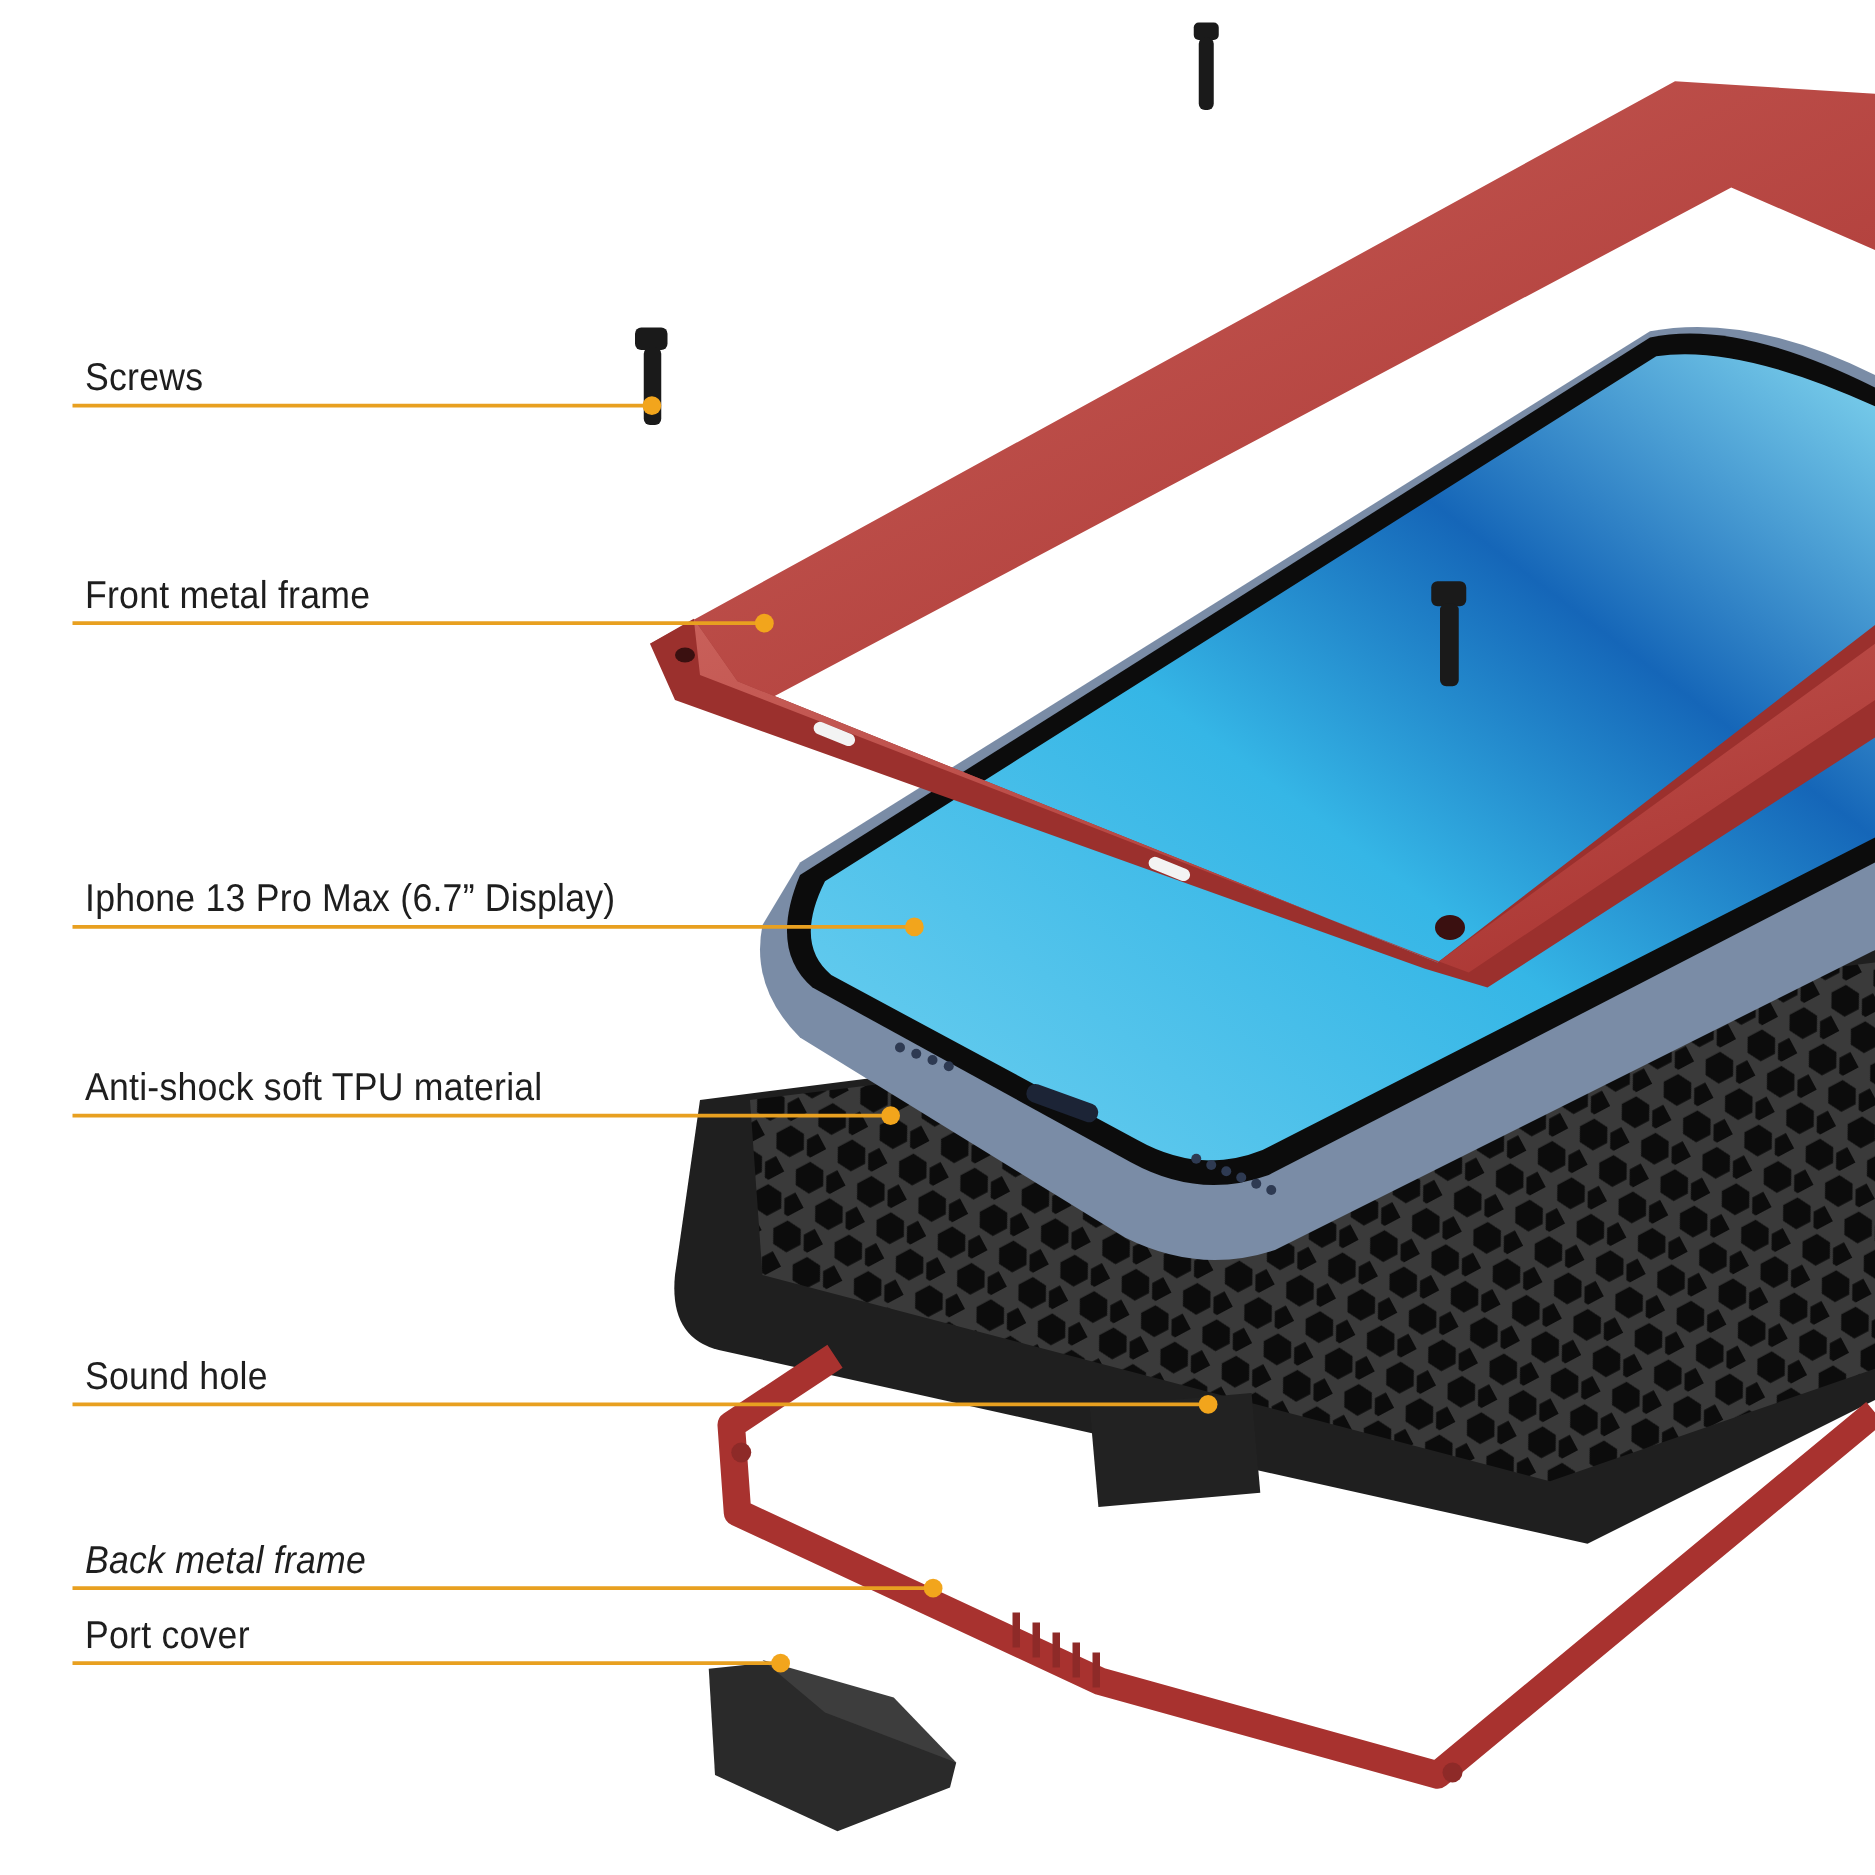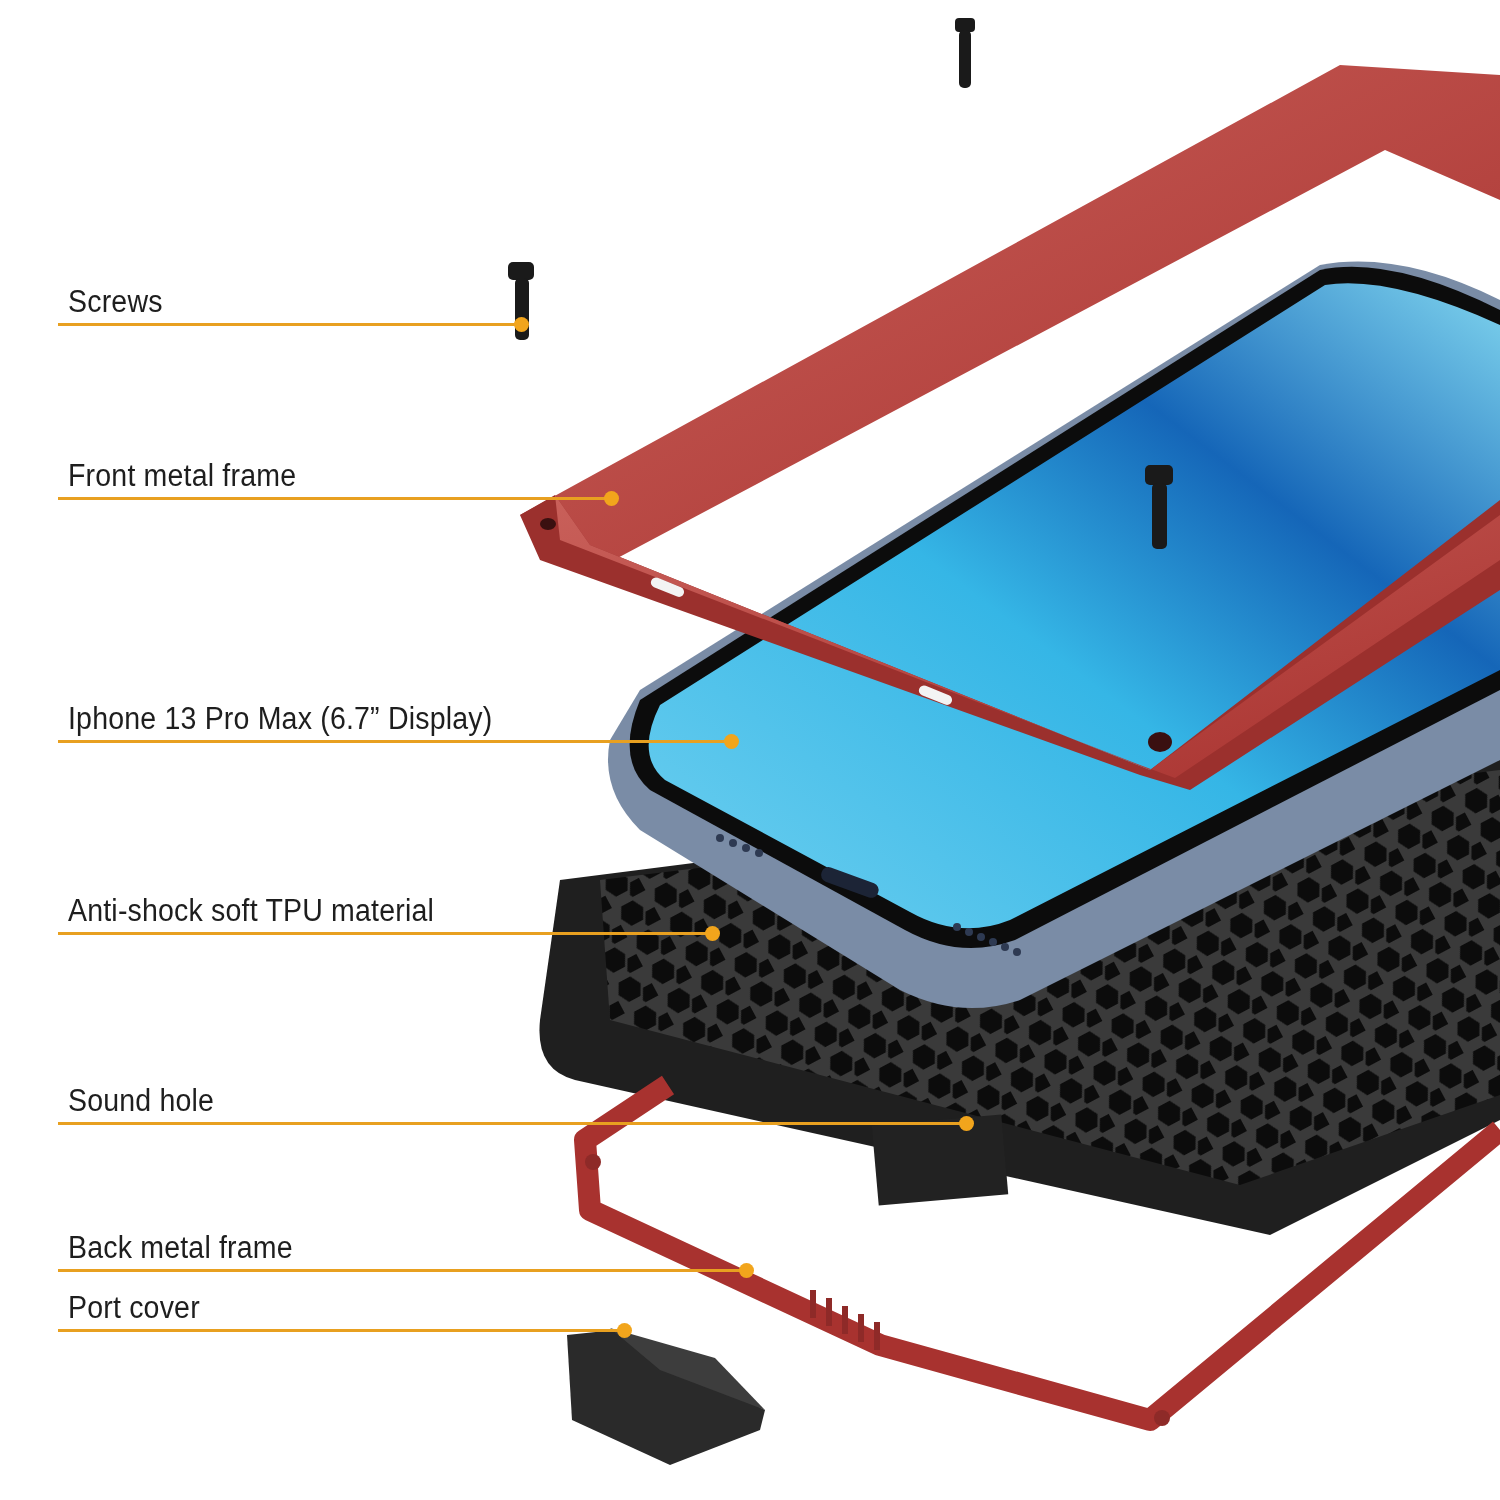--- a/index.html
+++ b/index.html
@@ -111,31 +111,31 @@
 <div class="callout" style="top:460px; width:562px;">
   <span class="label">Front metal frame</span>
   <div class="line" style="width:554px;"></div>
   <div class="dot" style="left:546px;"></div>
 </div>
 <div class="callout" style="top:676px; width:682px;margin-top:27px;">
   <span class="label">Iphone 13 Pro Max (6.7” Display)</span>
   <div class="line" style="width:674px;"></div>
   <div class="dot" style="left:666px;"></div>
 </div>
-<div class="callout" style="top:895px; width:663px;">
+<div class="callout" style="top:854px; width:663px;">
   <span class="label">Anti-shock soft TPU material</span>
   <div class="line" style="width:655px;"></div>
   <div class="dot" style="left:647px;"></div>
 </div>
 <div class="callout" style="top:1085px; width:917px;text-align:center;">
   <span class="label">Sound hole</span>
   <div class="line" style="width:909px;"></div>
   <div class="dot" style="left:901px;"></div>
 </div>
-<div class="callout" style="top:1232px; width:697px;">
+<div class="callout" style="top:1232px; width:697px;font-style:italic;">
   <span class="label">Back metal frame</span>
   <div class="line" style="width:689px;"></div>
   <div class="dot" style="left:681px;"></div>
 </div>
 <div class="callout" style="top:1292px; width:575px;">
   <span class="label">Port cover</span>
   <div class="line" style="width:567px;"></div>
   <div class="dot" style="left:559px;"></div>
 </div>
 

